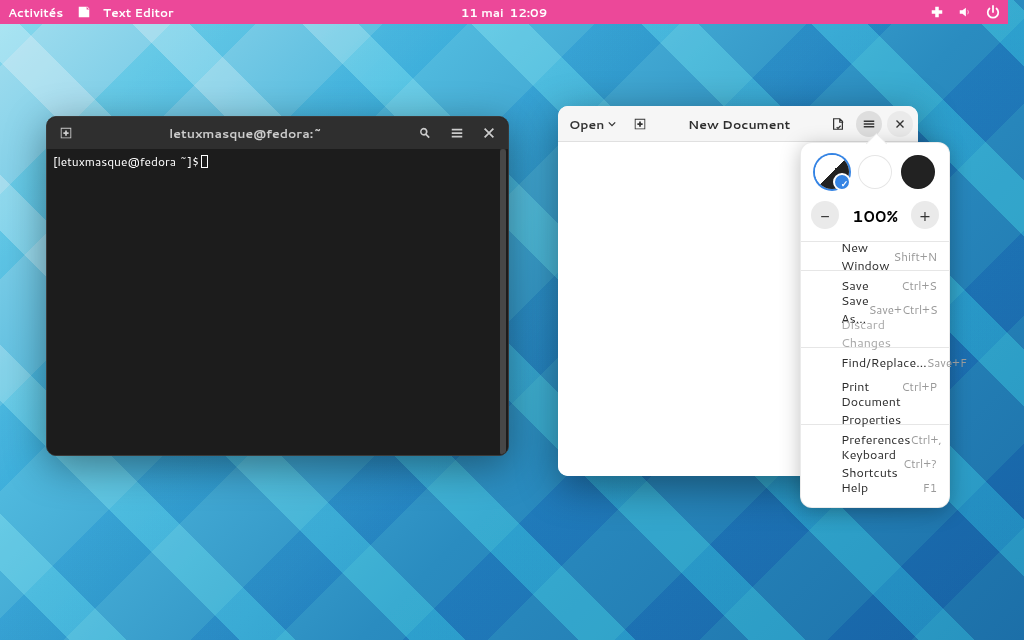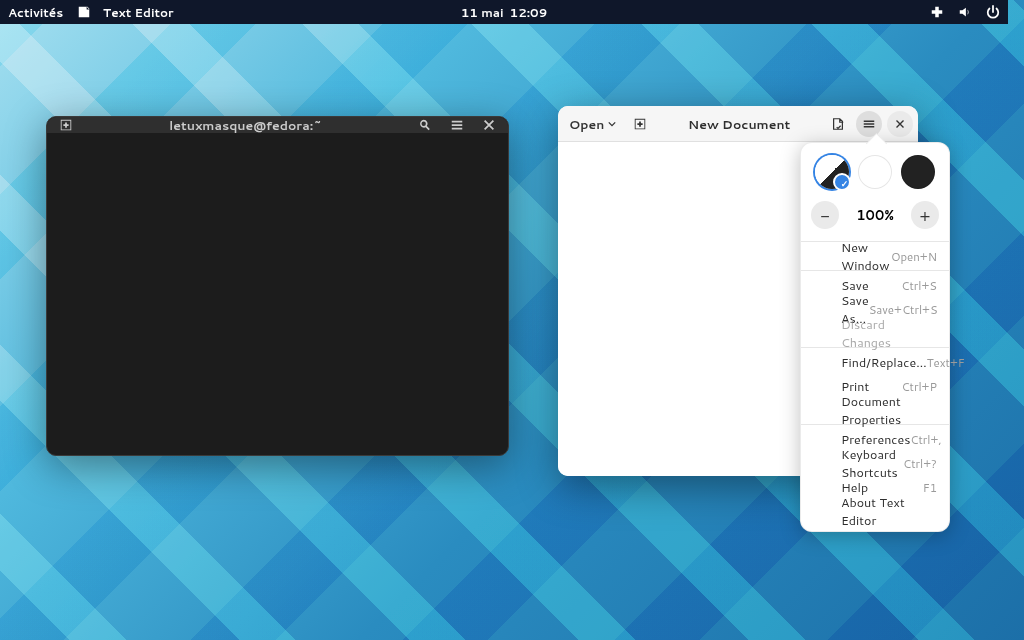--- a/index.html
+++ b/index.html
@@ -16,21 +16,21 @@
     content: ""; position: absolute; inset: -50px;
     background:
       repeating-linear-gradient(45deg, rgba(255,255,255,0.15) 0 40px, transparent 40px 120px),
       repeating-linear-gradient(-45deg, rgba(0,60,100,0.12) 0 60px, transparent 60px 150px);
     mix-blend-mode: overlay;
   }
   
   
   .topbar {
     position: absolute; top: 0; left: 0; right: 16px; height: 24px;
-    background: #0f172a; color: #fff; font-size: 12px; font-weight: 600;
+    background: #ec4899; color: #fff; font-size: 12px; font-weight: 600;
     display: flex; align-items: center; padding: 0 8px;
   }
   .topbar-left, .topbar-right { display: flex; align-items: center; gap: 14px; }
   .topbar-center { position: absolute; left: 50%; transform: translateX(-50%); display: flex; gap: 6px; justify-content: space-between; }
   .topbar .app { display: flex; align-items: center; gap: 12px; }
   .topbar svg { width: 14px; height: 14px; fill: #fff; }
   .topbar-right { margin-left: auto; }
   
   
   .window {
@@ -39,21 +39,21 @@
     display: flex; flex-direction: column;
   }
   
   
   .terminal {
     left: 46px; top: 116px; width: 463px; height: 340px;
     background: #1c1c1c; border: 1px solid #3a3a3a;
     border-radius: 10px; overflow: hidden;
   }
   .terminal .titlebar {
-    height: 16px; background: #2f2f2f; display: flex; align-items: center;
+    height: 32px; background: #2f2f2f; display: flex; align-items: center;
     padding: 0 6px; gap: 6px; color: #ccc; font-size: 12.5px; font-weight: 600;
   }
   .terminal .titlebar .title { flex: 1; text-align: center; }
   .tb-btn {
     width: 26px; height: 26px; display: flex; align-items: center; justify-content: center;
     border-radius: 5px;
   }
   .tb-btn svg { width: 14px; height: 14px; fill: #ccc; }
   .terminal .body {
     flex: 1; background: #1c1c1c; color: #fff; font-family: "DejaVu Sans Mono", monospace;
@@ -131,21 +131,21 @@
   
   .zoom-row {
     display: flex; align-items: center; justify-content: space-between;
     padding: 4px 4px 10px 4px;
   }
   .zoom-btn {
     width: 28px; height: 28px; border-radius: 50%; background: #eaeaea;
     display: flex; align-items: center; justify-content: center; font-size: 16px;
     color: #333; font-weight: 400;
   }
-  .zoom-val { font-size: 13px; font-weight: 600; }
+  .zoom-val { font-size: 16px; font-weight: 600; }
   
   .sep { height: 1px; background: #e6e6e6; margin: 2px -6px; }
   .menu-item {
     display: flex; justify-content: space-between; align-items: center;
     height: 24px; padding: 0 6px; font-size: 12.5px; color: #2e2e2e;
     border-radius: 5px;
     margin-left: 28px;
   }
   .menu-item.disabled { color: #aaa; }
   .menu-item .accel { color: #9a9a9a; font-size: 11.5px; }
@@ -199,20 +199,26 @@
       <svg viewBox="0 0 16 16">
           <path d="M2 3h12v2H2V3zm0 4h12v2H2V7zm0 4h12v2H2v-2z"></path>
         </svg>
     </div>
     <div class="tb-btn">
       <svg viewBox="0 0 16 16">
           <path d="M3 3l10 10M13 3L3 13" stroke="#ccc" stroke-width="2" fill="none"></path>
         </svg>
     </div>
   </div>
+  <div class="body">
+    <span>[letuxmasque@fedora ~]$</span><span class="cursor"></span>
+    <div class="scrollbar">
+        <div class="thumb"></div>
+      </div>
+  </div>
 </div>
 
 <div class="window editor">
   <div class="titlebar">
     <div class="ed-btn">
       <span>Open</span>
       <svg class="chev" viewBox="0 0 10 10">
           <path d="M1 3l4 4 4-4" fill="none" stroke="#333" stroke-width="1.6"></path>
         </svg>
     </div>
@@ -249,39 +255,39 @@
     <div class="theme-swatch dark"></div>
   </div>
   <div class="zoom-row">
     <div class="zoom-btn">−</div>
     <div class="zoom-val">100%</div>
     <div class="zoom-btn">+</div>
   </div>
   <div class="sep"></div>
   <div class="menu-item">
     <span>New Window</span>
-    <span class="accel">Open+N</span>
+    <span class="accel">Shift+N</span>
   </div>
   <div class="sep"></div>
   <div class="menu-item">
     <span>Save</span>
     <span class="accel">Ctrl+S</span>
   </div>
   <div class="menu-item">
     <span>Save As…</span>
     <span class="accel">Save+Ctrl+S</span>
   </div>
   <div class="menu-item disabled">
     <span>Discard Changes</span>
     <span class="accel"></span>
   </div>
   <div class="sep"></div>
   <div class="menu-item">
     <span>Find/Replace…</span>
-    <span class="accel">Text+F</span>
+    <span class="accel">Save+F</span>
   </div>
   <div class="menu-item">
     <span>Print</span>
     <span class="accel">Ctrl+P</span>
   </div>
   <div class="menu-item">
     <span>Document Properties</span>
     <span class="accel"></span>
   </div>
   <div class="sep"></div>
@@ -290,17 +296,13 @@
     <span class="accel">Ctrl+,</span>
   </div>
   <div class="menu-item">
     <span>Keyboard Shortcuts</span>
     <span class="accel">Ctrl+?</span>
   </div>
   <div class="menu-item">
     <span>Help</span>
     <span class="accel">F1</span>
   </div>
-  <div class="menu-item">
-    <span>About Text Editor</span>
-    <span class="accel"></span>
-  </div>
 </div>
 
 </body></html>

